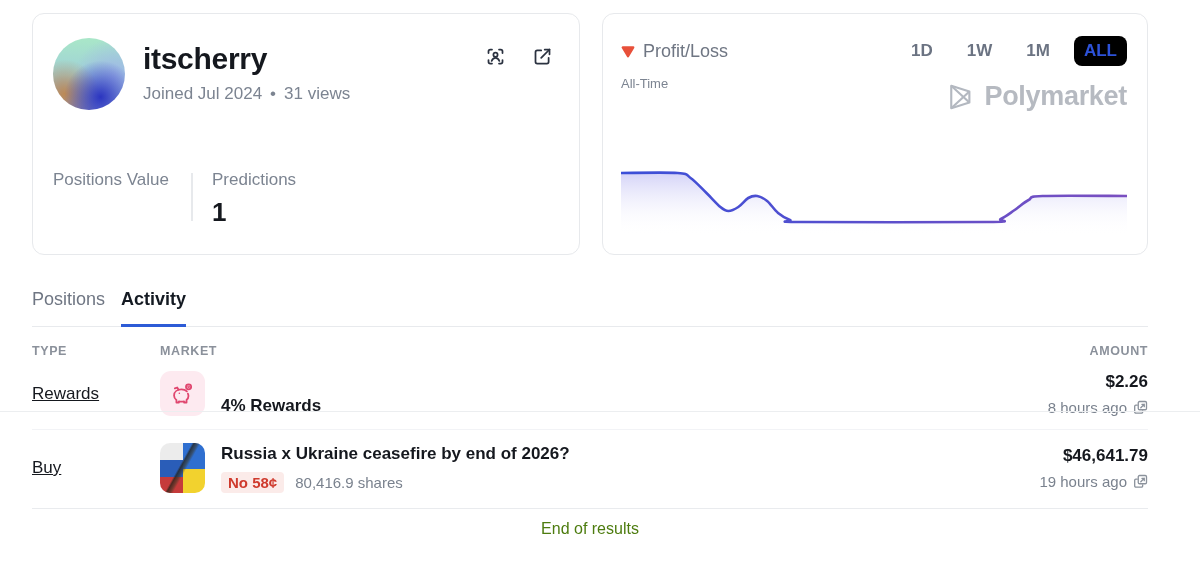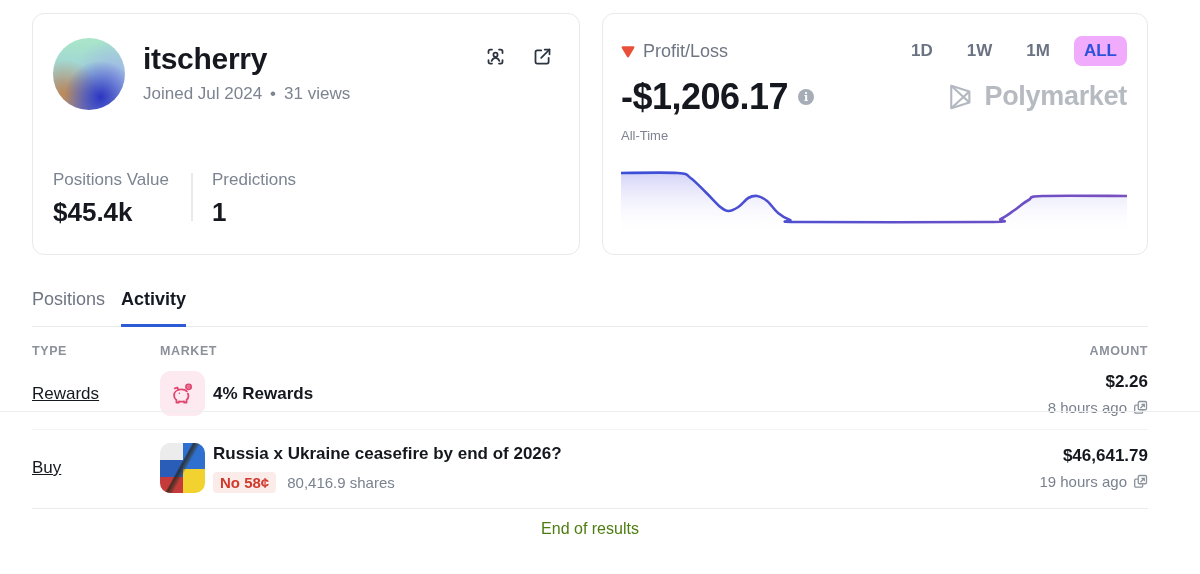--- a/index.html
+++ b/index.html
@@ -36,21 +36,21 @@
   .stat.s3 { padding-left:19px; }
 
   
   .pnl-card { position:relative; padding:22px 20px 0 18px; display:flex; flex-direction:column; overflow:hidden; }
   .pnl-top { display:flex; align-items:center; }
   .pnl-label-wrap { display:flex; align-items:center; gap:8px; }
   .tri-down { width:14px; height:13px; }
   .pnl-label { font-size:18px; color:#6f7683; }
   .ranges { margin-left:auto; display:flex; align-items:center; gap:14px; }
   .range-btn { font-size:17px; font-weight:600; color:#6b7382; padding:5px 10px; border-radius:8px; cursor:pointer; }
-  .range-btn.active { color:#2d52d9; background:#f0abfc; font-weight:700; }
+  .range-btn.active { color:#2d52d9; background:#000000; font-weight:700; }
   .pnl-value-row { display:flex; align-items:center; margin-top:10px; }
   .pnl-value { font-size:36px; font-weight:800; letter-spacing:-0.5px; color:#15181e; }
   .info-dot { width:16px; height:16px; border-radius:50%; background:#a7adb6; color:#fff;
     font-size:11px; font-weight:700; display:flex; align-items:center; justify-content:center;
     margin-left:10px; font-family:"DejaVu Serif",serif; }
   .watermark { position:absolute; right:20px; top:67px; display:flex; align-items:center; gap:9px; }
   .watermark svg { width:30px; height:30px; stroke:#b3b8c0; stroke-width:1.7; fill:none; stroke-linejoin:round; }
   .watermark-text { font-size:27px; font-weight:600; color:#b6bac1; letter-spacing:-0.3px; }
   .pnl-period { font-size:13px; color:#7c8491; margin-top:10px; }
   .chart-wrap { margin-top:auto; height:66px; margin-bottom:19px; }
@@ -61,21 +61,21 @@
   .tab { font-size:18px; padding-bottom:14px; cursor:pointer; color:#6f7683; }
   .tab.active { color:#141a22; font-weight:700; border-bottom:3px solid #2d5bd6; margin-bottom:-1px; }
 
   
   .thead { display:grid; grid-template-columns:128px 1fr auto; margin-top:17px;
     font-size:12.5px; font-weight:700; letter-spacing:0.6px; color:#8b919b; }
   .thead .h-amount { text-align:right; }
   .trow { display:grid; grid-template-columns:128px 1fr auto; align-items:center; padding:13px 0; }
   .trow + .trow { border-top:1px solid #f2f3f6; }
   .cell-type { font-size:17px; color:#15181e;text-decoration:underline; }
-  .cell-market { display:flex; align-items:center; gap:8px; }
+  .cell-market { display:flex; align-items:flex-end; gap:16px; }
   .row-icon { width:45px; height:45px; border-radius:11px; background:#fdeaf0;
     display:flex; align-items:center; justify-content:center; flex:0 0 auto; }
   .row-icon svg { width:27px; height:27px; stroke:#e0476f; stroke-width:1.6; fill:none;
     stroke-linecap:round; stroke-linejoin:round; }
   .market-thumb { position:relative; width:45px; height:50px; border-radius:10px; overflow:hidden; flex:0 0 auto; }
   .thumb-left { position:absolute; left:0; top:0; width:50%; height:100%;
     background:linear-gradient(180deg,#ececec 0 34%,#2a5db8 34% 67%,#c53b3b 67% 100%); }
   .thumb-right { position:absolute; right:0; top:0; width:50%; height:100%;
     background:linear-gradient(180deg,#2f6fd0 0 52%,#f2d22e 52% 100%); }
   .thumb-crack { position:absolute; inset:0;
@@ -127,21 +127,20 @@
             <path d="M19,13.5V18a2,2 0 0 1-2,2H6a2,2 0 0 1-2-2V7a2,2 0 0 1 2-2h4.5"></path>
             <path d="M14.5,4H20v5.5"></path>
               <path d="M10.5,13.5L20,4"></path>
           </svg>
         </div>
       </div>
 
       <div class="stats">
         <div class="stat s1">
           <span class="stat-label">Positions Value</span>
-          <span class="stat-value">$45.4k</span>
         </div>
         <div class="vsep"></div>
         <div class="vsep"></div>
         <div class="stat s3">
           <span class="stat-label">Predictions</span>
           <span class="stat-value">1</span>
         </div>
       </div>
     </div>
 
@@ -154,24 +153,20 @@
           <span class="pnl-label">Profit/Loss</span>
         </div>
         <div class="ranges">
           <span class="range-btn">1D</span>
           <span class="range-btn">1W</span>
           <span class="range-btn">1M</span>
           <span class="range-btn active">ALL</span>
         </div>
       </div>
 
-      <div class="pnl-value-row">
-        <span class="pnl-value">-$1,206.17</span>
-        <span class="info-dot">i</span>
-      </div>
       <div class="pnl-period">All-Time</div>
 
       <div class="watermark">
         <svg viewBox="0 0 24 24">
           <path d="M5,3 L19.5,7.6 L19.5,16.4 L5,21 Z"></path>
           <path d="M5,3 L19.5,16.4"></path>
             <path d="M5,21 L19.5,7.6"></path>
         </svg>
         <span class="watermark-text">Polymarket</span>
       </div>

